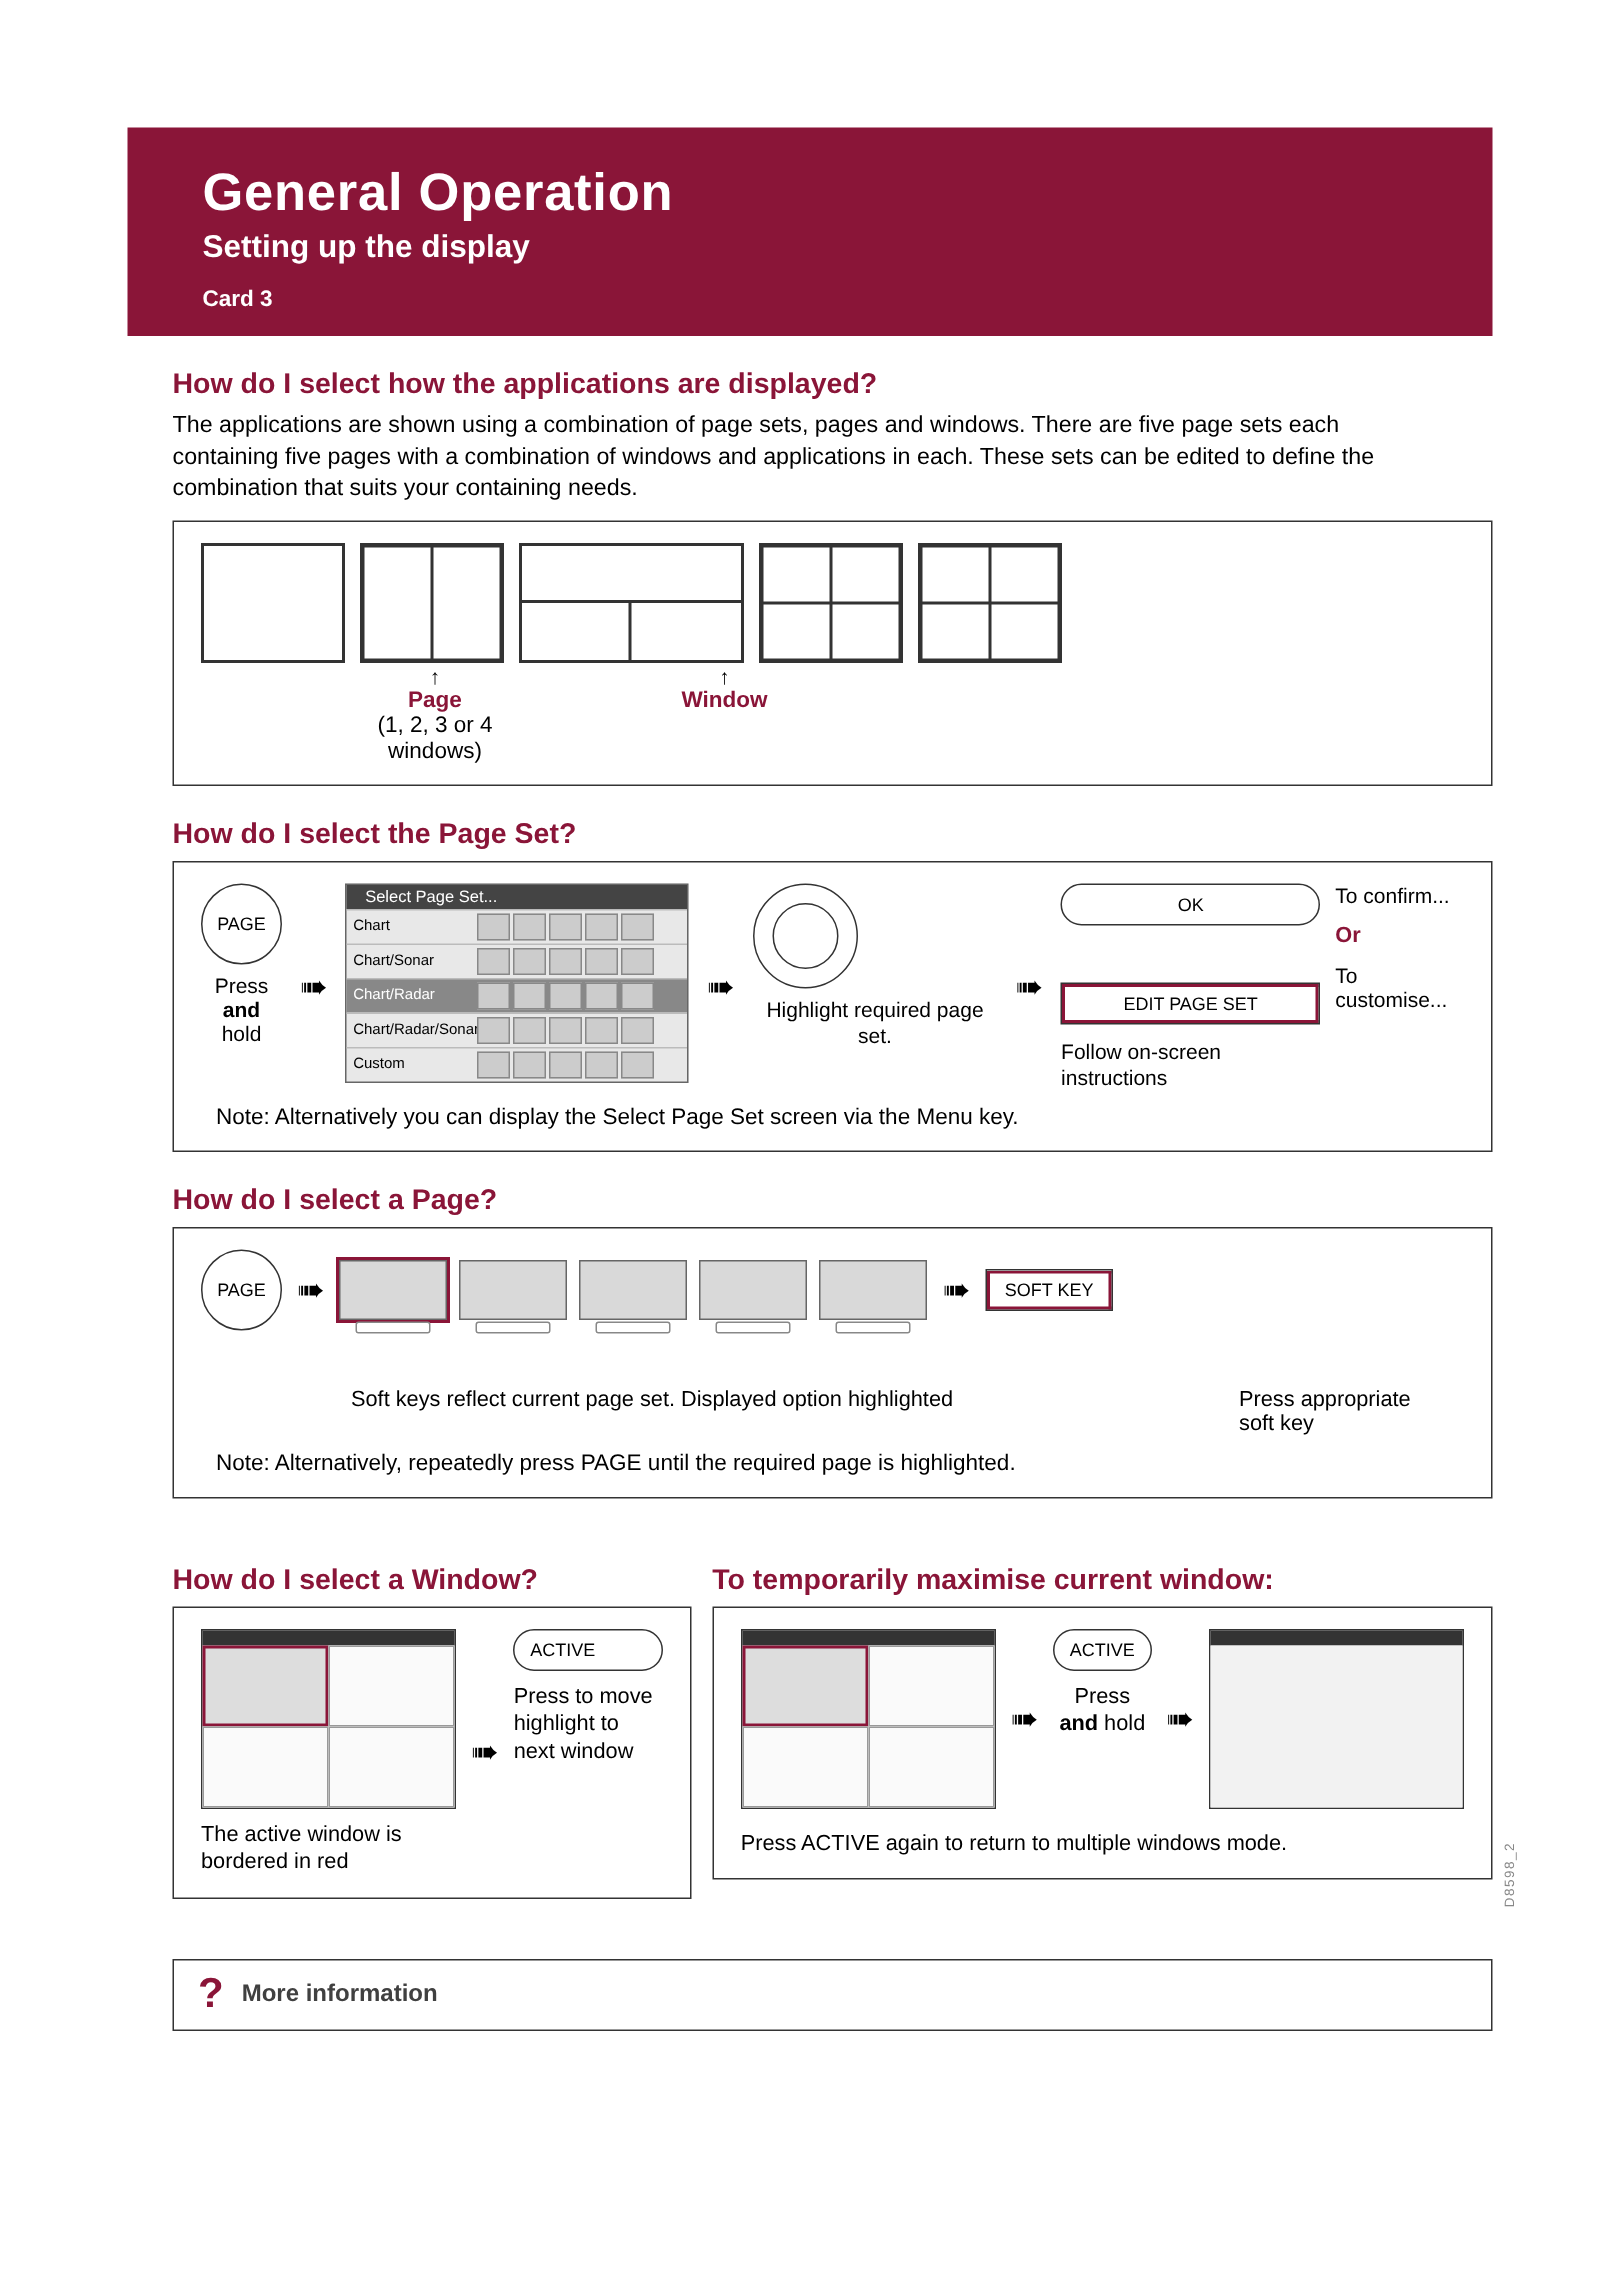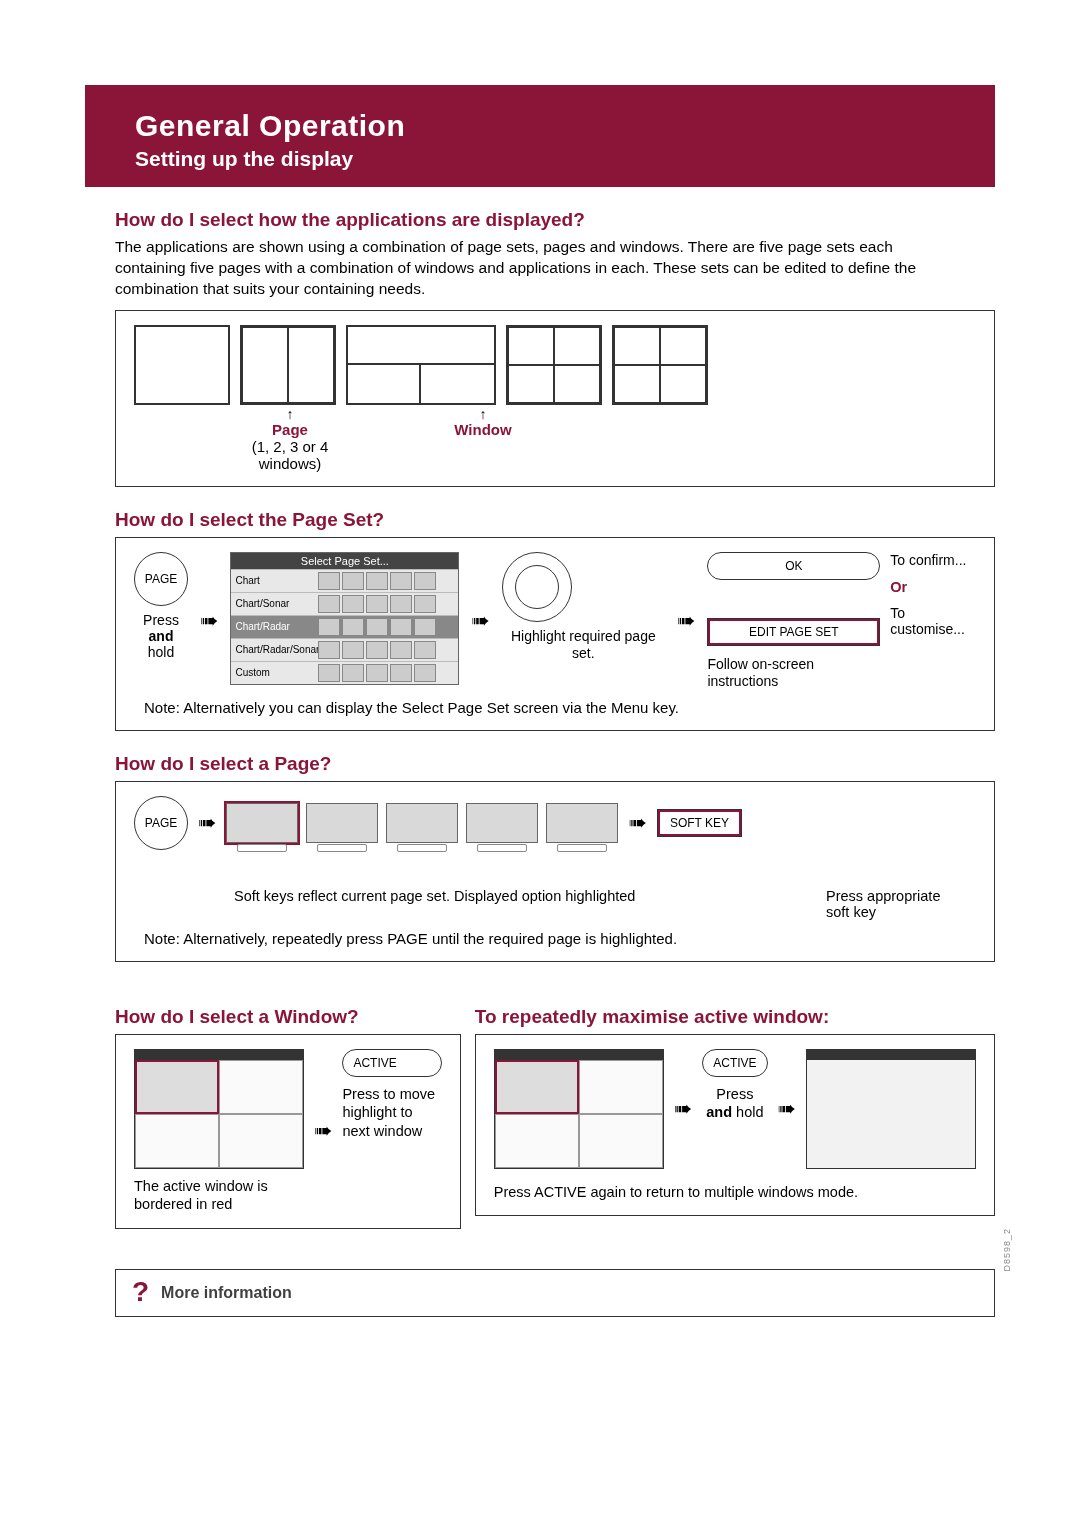--- a/index.html
+++ b/index.html
@@ -8,21 +8,21 @@
     font-family: "Segoe UI", "Helvetica Neue", Arial, sans-serif;
     background: #fff;
     width: 1080px;
   }
   .header-block {
     background: #8a1538;
     color: #fff;
     padding: 24px 0 16px 50px;
     margin: 85px 85px 0 85px;
   }
-  .header-title { font-size: 30px; font-weight: 700; letter-spacing: .5px; }
+  .header-title { font-size: 35px; font-weight: 700; letter-spacing: .5px; }
   .header-sub   { font-size: 21px; font-weight: 700; margin-top: 4px; }
   .header-card  { font-size: 15px; font-weight: 700; margin-top: 14px; }
 
   .content { padding: 0 85px 40px 85px; }
 
   .section-title {
     color: #8a1538;
     font-weight: 700;
     font-size: 19px;
     margin: 22px 0 6px 30px;
@@ -54,21 +54,21 @@
   .d1-labels { display:flex; margin-top:2px; font-size:15px; }
   .d1-arrow-up { text-align:center; font-size:14px; line-height:1; }
   .d1-lbl-page { color:#8a1538; font-weight:700; }
   .d1-lbl-win  { color:#8a1538; font-weight:700; }
 
   
   .d2 { display:flex; align-items:flex-start; gap:10px; font-size:14.5px; }
   .btn-round { width:54px; height:54px; border:1px solid #333; border-radius:50%; display:flex; align-items:center; justify-content:center; font-size:12px; }
   .arrow-rt { font-size:22px; padding:0 2px; align-self:center; }
   .select-table { border:1px solid #666; background:#e8e8e8; width:240px; }
-  .select-table .head { background:#444; color:#fff; font-size:11px; text-align:center; padding:2px 0; }
+  .select-table .head { background:#444; color:#fff; font-size:11px; padding:2px 12px; }
   .select-table .row { display:flex; border-top:1px solid #bbb; align-items:center; }
   .select-table .row.sel { background:#888; color:#fff; }
   .select-table .lab { width:85px; font-size:10px; padding:3px 4px; }
   .select-table .cells { display:flex; gap:2px; padding:2px; }
   .select-table .mini { width:22px; height:18px; border:1px solid #888; background:#ccc; }
   .rotary { width:70px; height:70px; border:1.5px solid #333; border-radius:50%; position:relative; }
   .rotary::before { content:""; position:absolute; inset:12px; border:1.5px solid #333; border-radius:50%; }
   .d2-col { display:flex; flex-direction:column; gap:10px; }
   .d2-txt { font-size:14px; line-height:1.2; }
   .btn-rect { border:1px solid #333; border-top:1px solid #333; padding:6px 12px; font-size:12px; text-align:center; min-width:74px; box-shadow: 0 -2px 0 #8a1538 inset, 2px 0 0 #8a1538 inset, -2px 0 0 #8a1538 inset, 0 2px 0 #8a1538 inset; position:relative; }
@@ -104,20 +104,21 @@
 
   .under { font-size:14px; margin-top:6px; text-align:center; }
   .bold { font-weight:700; }
 </style>
 </head>
 <body>
 
 <div class="header-block">
   <div class="header-title">General Operation</div>
   <div class="header-sub">Setting up the display</div>
+  <div class="header-card">Card 3</div>
 </div>
 
 <div class="content">
 
   <div class="section-title">How do I select how the applications are displayed?</div>
   <div class="body-text">The applications are shown using a combination of page sets, pages and windows. There are five page sets each containing five pages with a combination of windows and applications in each.  These sets can be edited to define the combination that suits your containing needs.</div>
 
   <div class="d1-wrap diagram-pad">
     <div class="d1-right diagram-box">
       <div class="pagesets">
@@ -293,21 +294,21 @@
           <div class="arrow-rt">➠</div>
           <div>
             <div class="btn-oval"><span>ACTIVE</span></div>
             <div class="d4-cap">Press to move highlight to next window</div>
           </div>
         </div>
       </div>
     </div>
 
     <div class="d4-col">
-      <div class="section-title" style="margin-left:0">To repeatedly maximise active window:</div>
+      <div class="section-title" style="margin-left:0">To temporarily maximise current window:</div>
       <div class="diagram-box">
         <div class="d4">
           <div class="screen">
             <div class="topbar"></div>
             <div class="grid2">
               <div class="wcell act"></div>
                 <div class="wcell"></div>
                 <div class="wcell"></div>
                 <div class="wcell"></div>
             </div>

